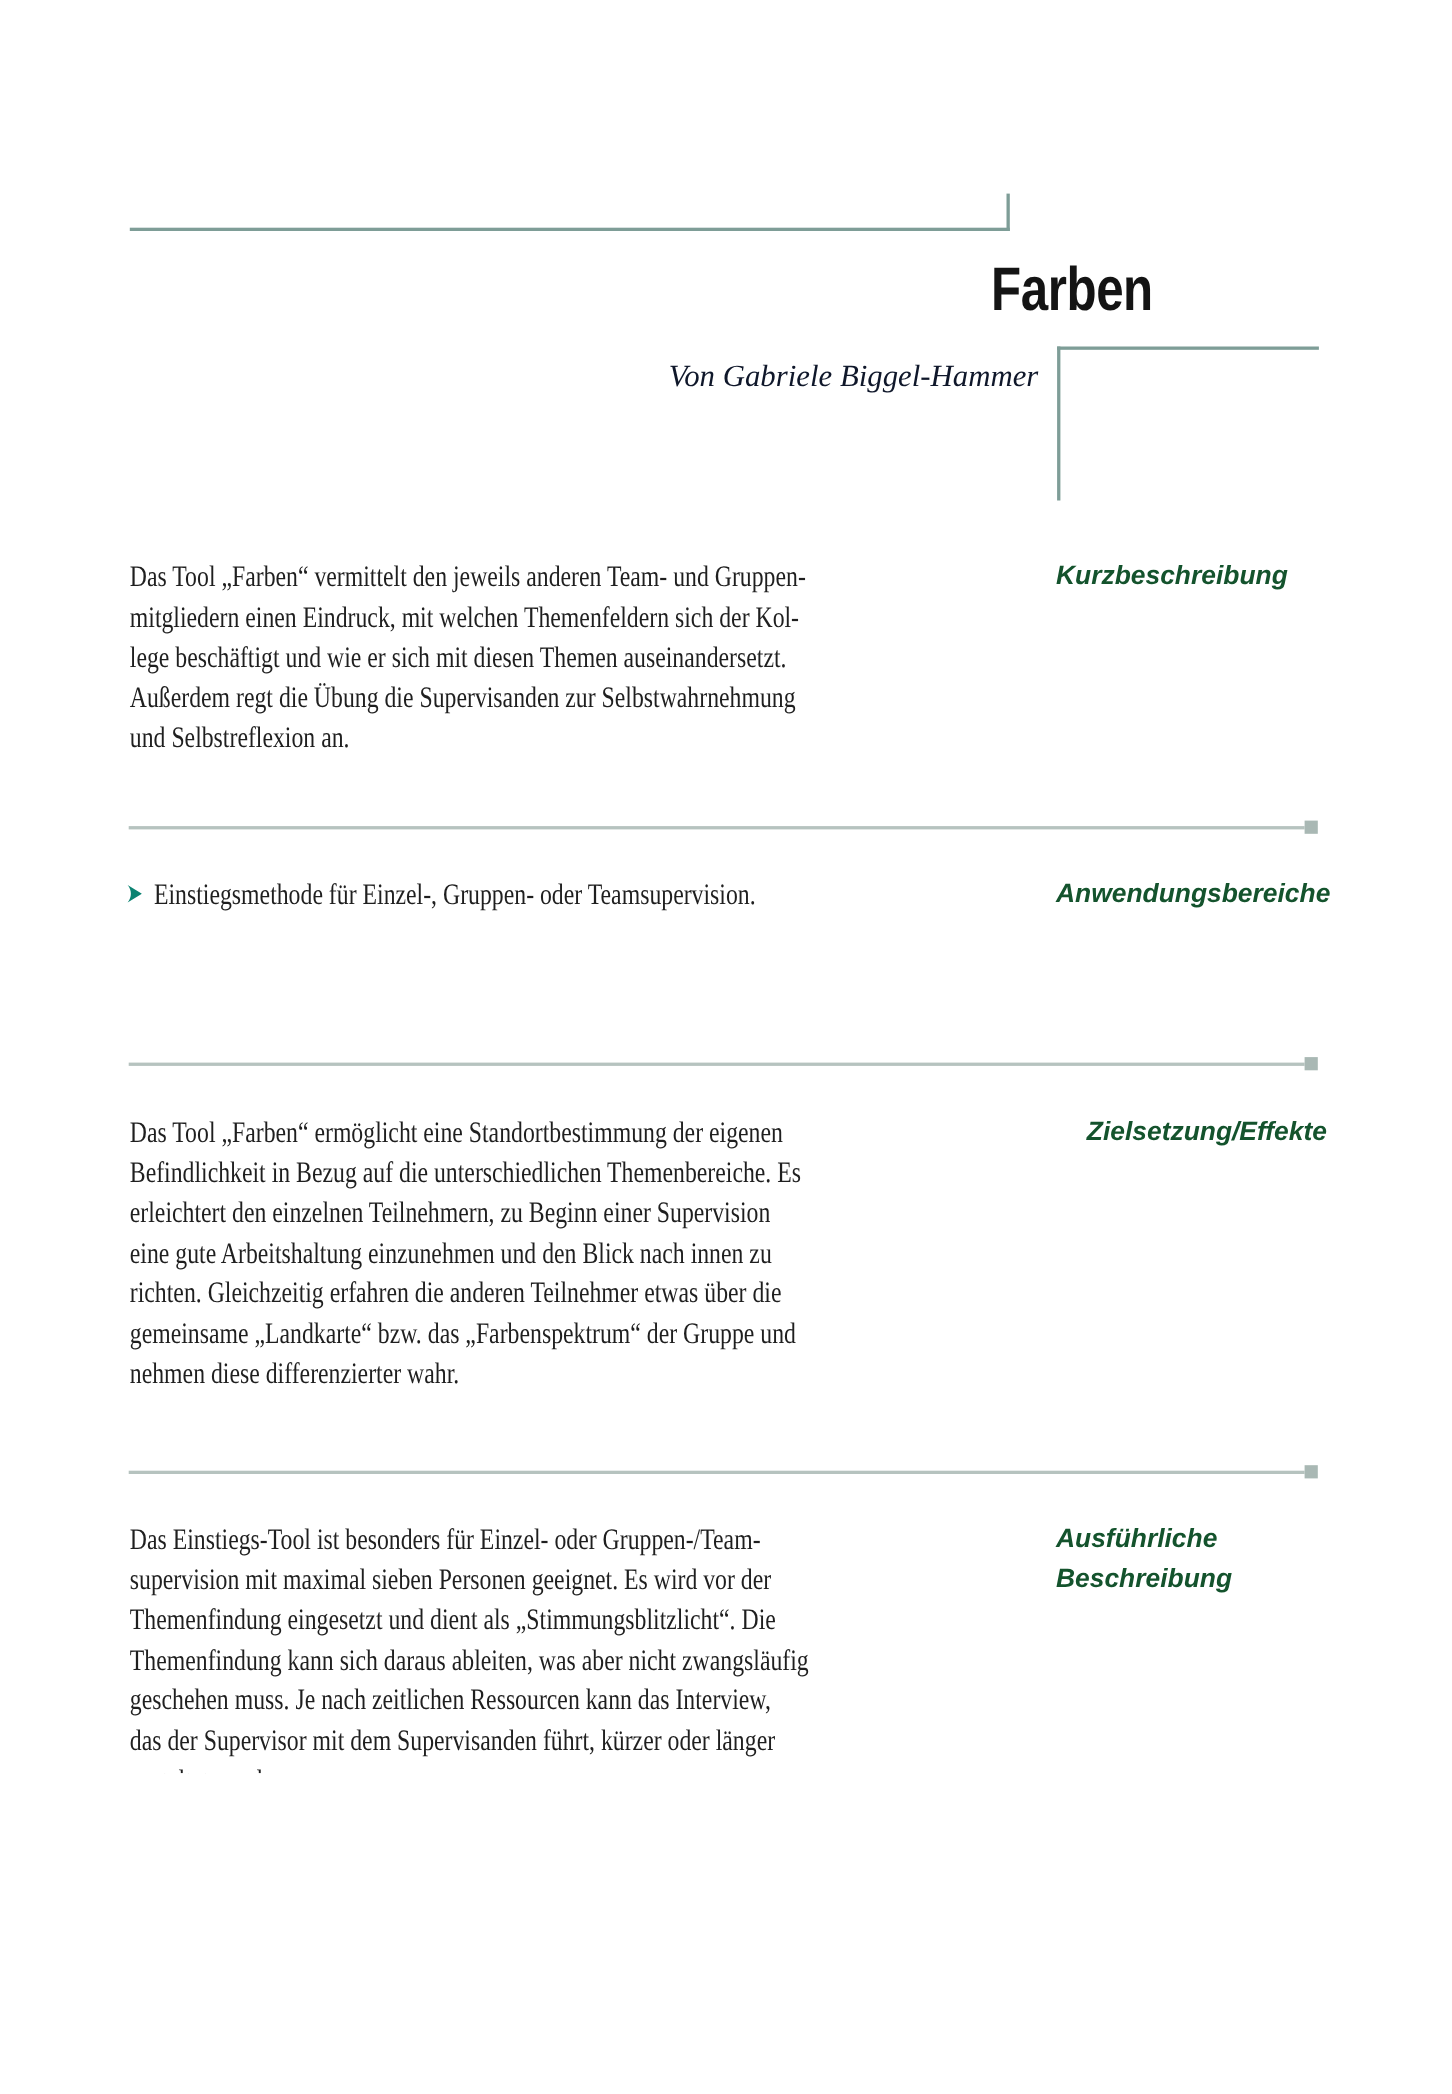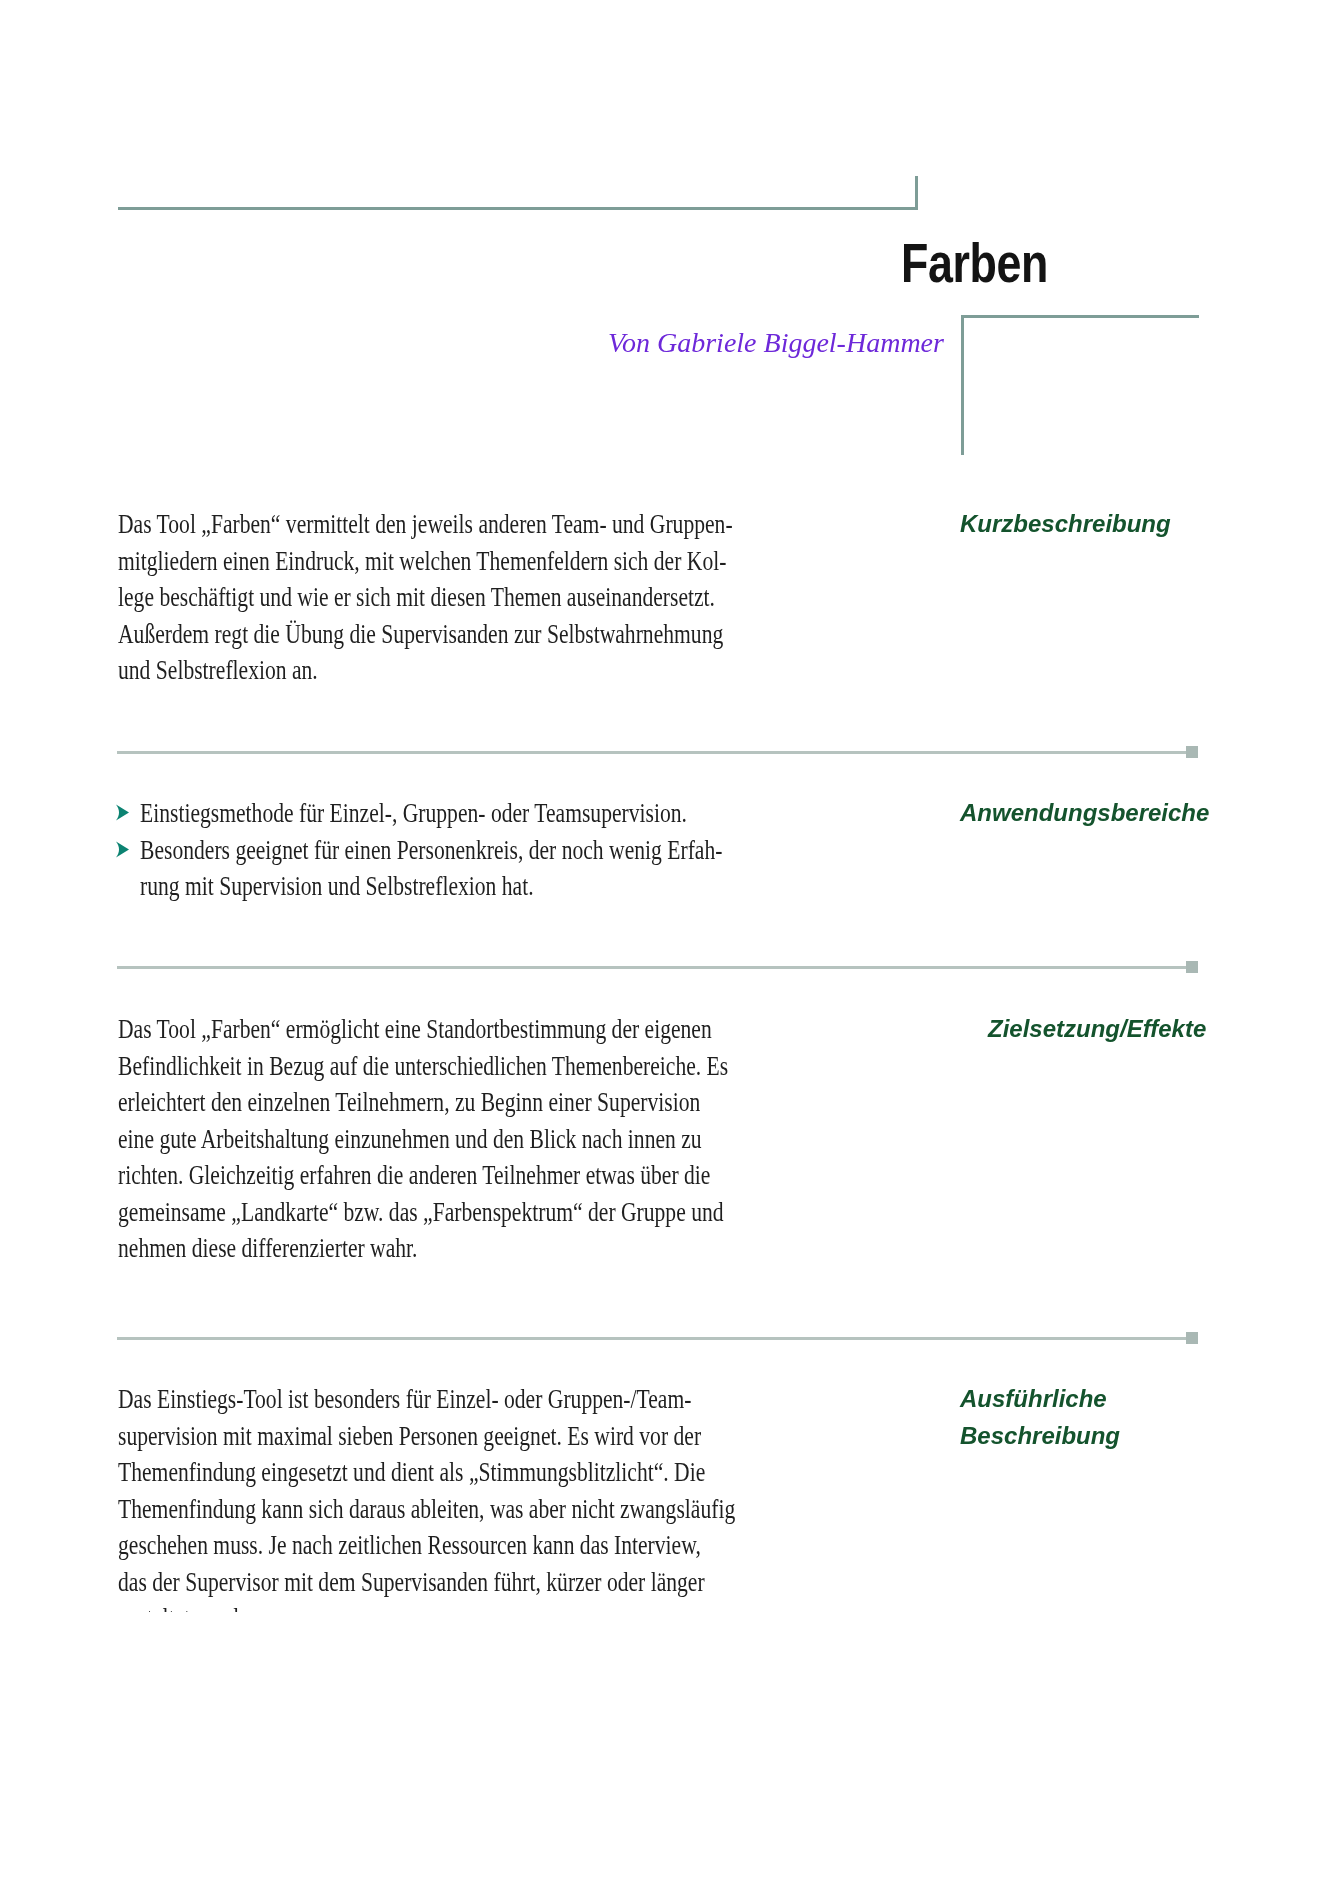--- a/index.html
+++ b/index.html
@@ -28,21 +28,21 @@
     color: #141414;
     letter-spacing: -0.5px;
     transform: scaleX(0.8);
     transform-origin: 0 0;
     white-space: nowrap;
   }
   .byline {
     font-style: italic;
     font-size: 28px;
     line-height: 34px;
-    color: #6d28d9;
+    color: #0f172a;
     white-space: nowrap;
   }
 
   
   .para {
     font-size: 27px;
     line-height: 36.5px;
     white-space: pre-line;
     transform: scaleX(0.8);
     transform-origin: 0 0;
@@ -113,27 +113,20 @@
   <div class="abs divider-line" style="left:117px; top:751px; width:1069px;"></div>
   <div class="abs divider-square" style="left:1186px; top:746px;"></div>
 
   <div class="abs" style="left:115px; top:795px; width:850px;">
     <div class="bullet-row">
       <svg class="bullet-glyph" width="14" height="17" viewBox="0 0 14 17">
         <path d="M1,0.5 C5,5.5 5,11.5 1,16.5 L14,8.5 Z" fill="#0c8372"></path>
       </svg>
       <div class="bullet-text">Einstiegsmethode für Einzel-, Gruppen- oder Teamsupervision.</div>
     </div>
-    <div class="bullet-row">
-      <svg class="bullet-glyph" width="14" height="17" viewBox="0 0 14 17">
-        <path d="M1,0.5 C5,5.5 5,11.5 1,16.5 L14,8.5 Z" fill="#0c8372"></path>
-      </svg>
-      <div class="bullet-text">Besonders geeignet für einen Personenkreis, der noch wenig Erfah-
-rung mit Supervision und Selbstreflexion hat.</div>
-    </div>
   </div>
   <div class="abs side-heading" style="left:960px; top:795px;">Anwendungsbereiche</div>
 
   <div class="abs divider-line" style="left:117px; top:966px; width:1069px;"></div>
   <div class="abs divider-square" style="left:1186px; top:961px;"></div>
 
   <div class="abs para" style="left:118px; top:1011px;">Das Tool „Farben“ ermöglicht eine Standortbestimmung der eigenen
 Befindlichkeit in Bezug auf die unterschiedlichen Themenbereiche. Es
 erleichtert den einzelnen Teilnehmern, zu Beginn einer Supervision
 eine gute Arbeitshaltung einzunehmen und den Blick nach innen zu

